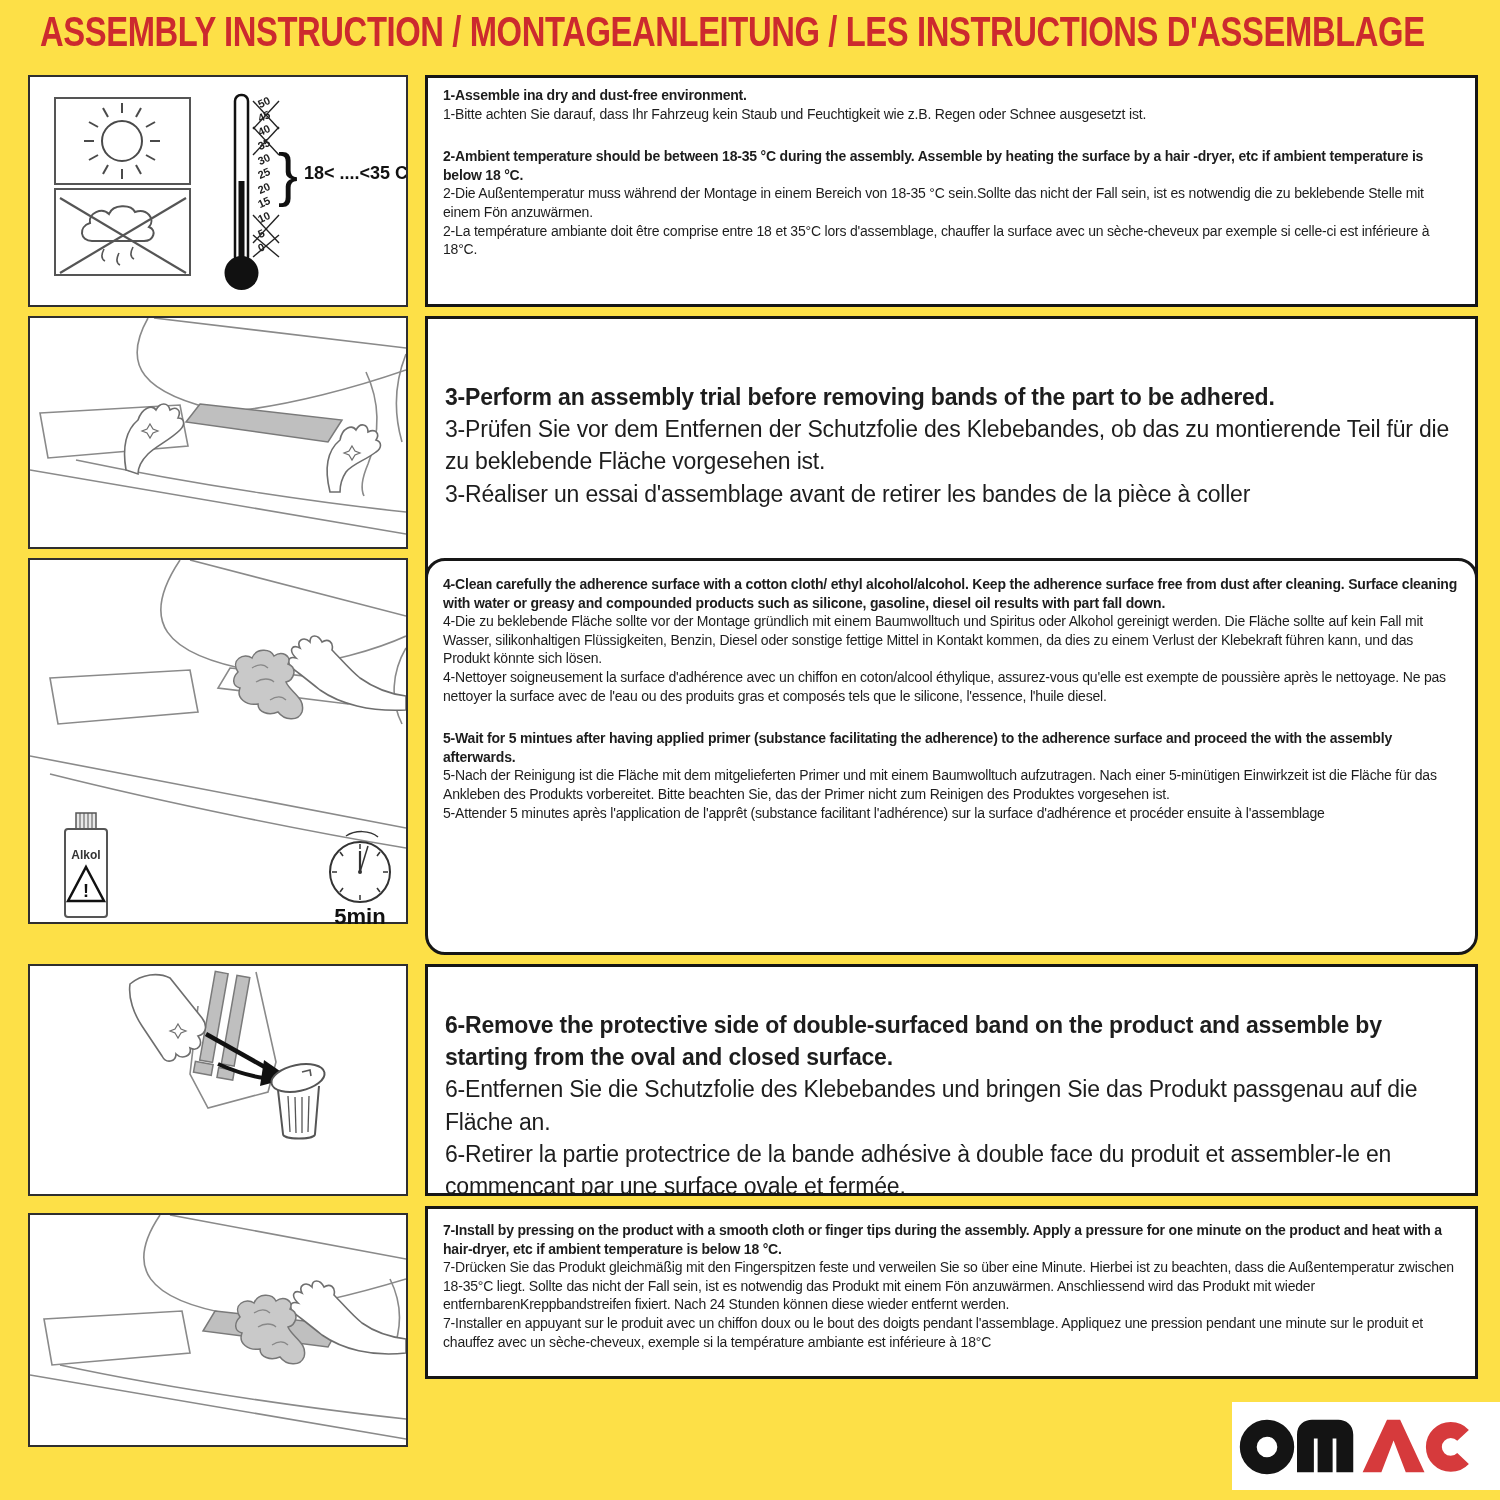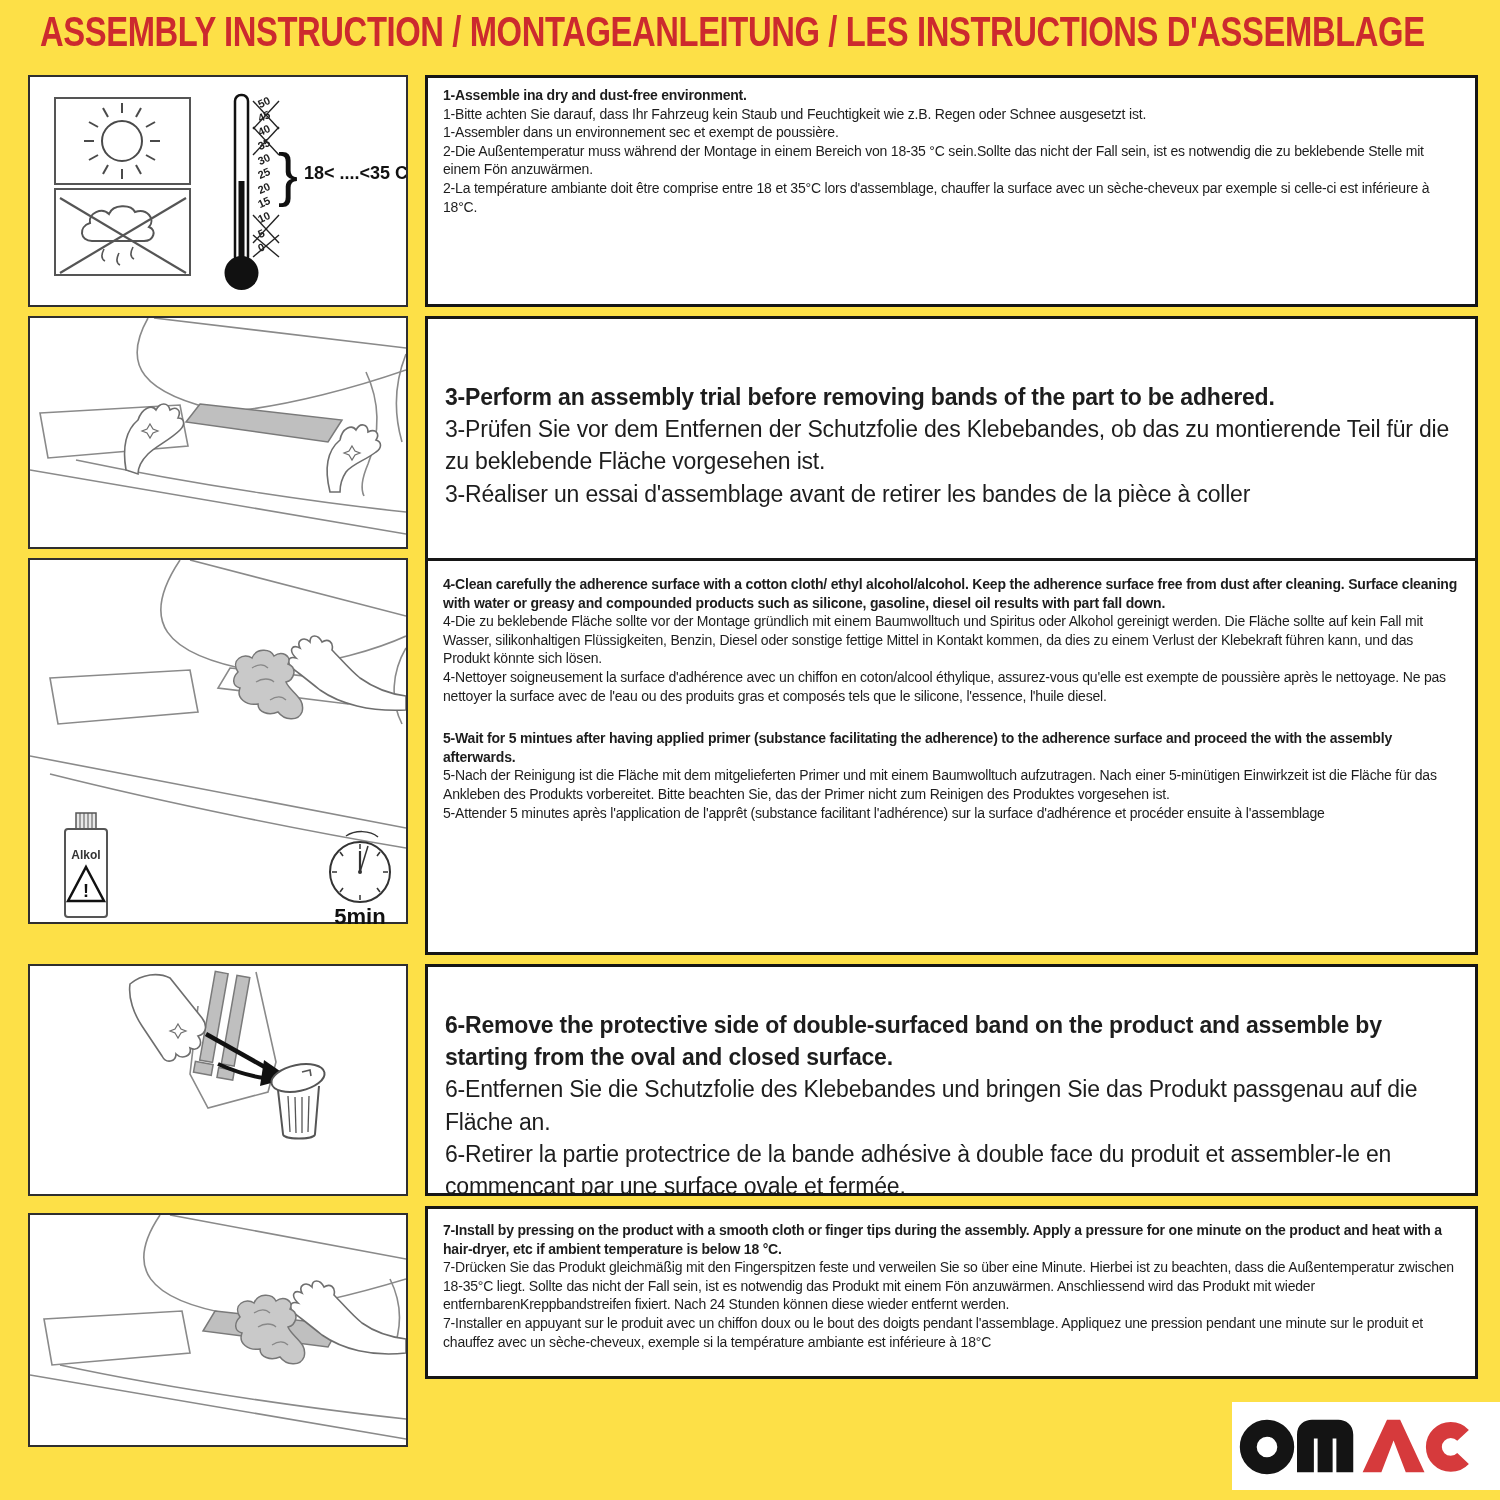--- a/index.html
+++ b/index.html
@@ -11,21 +11,21 @@
   .illus{position:absolute;left:28px;width:380px;border:2px solid #2f2f2f;background:#fff;box-sizing:border-box;}
   .tbox{position:absolute;left:425px;width:1053px;border:3px solid #161616;background:#fff;
         box-sizing:border-box;overflow:hidden;}
   .tbox p{margin:0;}
   .small{font-size:14px;line-height:1.33;letter-spacing:-0.2px;}
   .big{font-size:23px;line-height:1.4;letter-spacing:-0.2px;}
   .b{font-weight:bold;}
   .gap{margin-top:24px !important;}
   .pad1{padding:8px 15px;}
   .pad2{padding:62px 17px 0 17px;}
-  .pad3{padding:14px 15px;}
+  .pad3{padding:14px 15px;border-radius:20px;}
   .pad4{padding:42px 17px 0 17px;}
   .pad5{padding:12px 15px;}
   
   #r1i{top:75px;height:232px;}   #r1t{top:75px;height:232px;}
   #r2i{top:316px;height:233px;}  #r2t{top:316px;height:300px;}
   #r3i{top:558px;height:366px;}  #r3t{top:558px;height:397px;}
   #r4i{top:964px;height:232px;}  #r4t{top:964px;height:232px;}
   #r5i{top:1213px;height:234px;} #r5t{top:1206px;height:173px;}
   svg{display:block;}
   .lineart{stroke:#8a8a8a;stroke-width:1.6;fill:none;}
@@ -97,21 +97,21 @@
             <line x1="249" y1="158" x2="223" y2="180"></line>
         </g>
         <text x="248" y="118" font-size="60" fill="#111">}</text>
         <text x="274" y="102" font-size="18" font-weight="bold" fill="#111">18&lt; ....&lt;35 C</text>
       </g>
     </svg>
   </div>
   <div class="tbox small pad1" id="r1t">
     <p class="b">1-Assemble ina dry and dust-free environment.</p>
     <p>1-Bitte achten Sie darauf, dass Ihr Fahrzeug kein Staub und Feuchtigkeit wie z.B. Regen oder Schnee ausgesetzt ist.</p>
-    <p>1-Assembler dans un environnement sec et exempt de poussière.</p>
+    <p class="b gap">2-Ambient temperature should be between 18-35 °C  during the assembly. Assemble by heating the surface by a hair -dryer, etc if ambient temperature is below 18 °C.</p>
     <p>2-Die Außentemperatur muss während der Montage in einem Bereich von 18-35 °C  sein.Sollte das nicht der Fall sein, ist es notwendig die zu beklebende Stelle mit einem Fön anzuwärmen.</p>
     <p>2-La température ambiante doit être comprise entre 18 et 35°C lors d'assemblage, chauffer la surface avec un sèche-cheveux par exemple si celle-ci est inférieure à 18°C.</p>
   </div>
 
   <div class="illus" id="r2i">
     <svg viewBox="0 0 376 229" width="376" height="229">
       <path class="lineart" d="M 118,0 C 92,46 110,76 196,94"></path>
       <path class="lineart" d="M 196,94 C 260,88 330,68 376,52"></path>
       <path class="lineart" d="M 124,0 L 376,30"></path>
       <path class="lineart" d="M 10,95 L 150,87 L 158,128 L 18,140 Z"></path>

